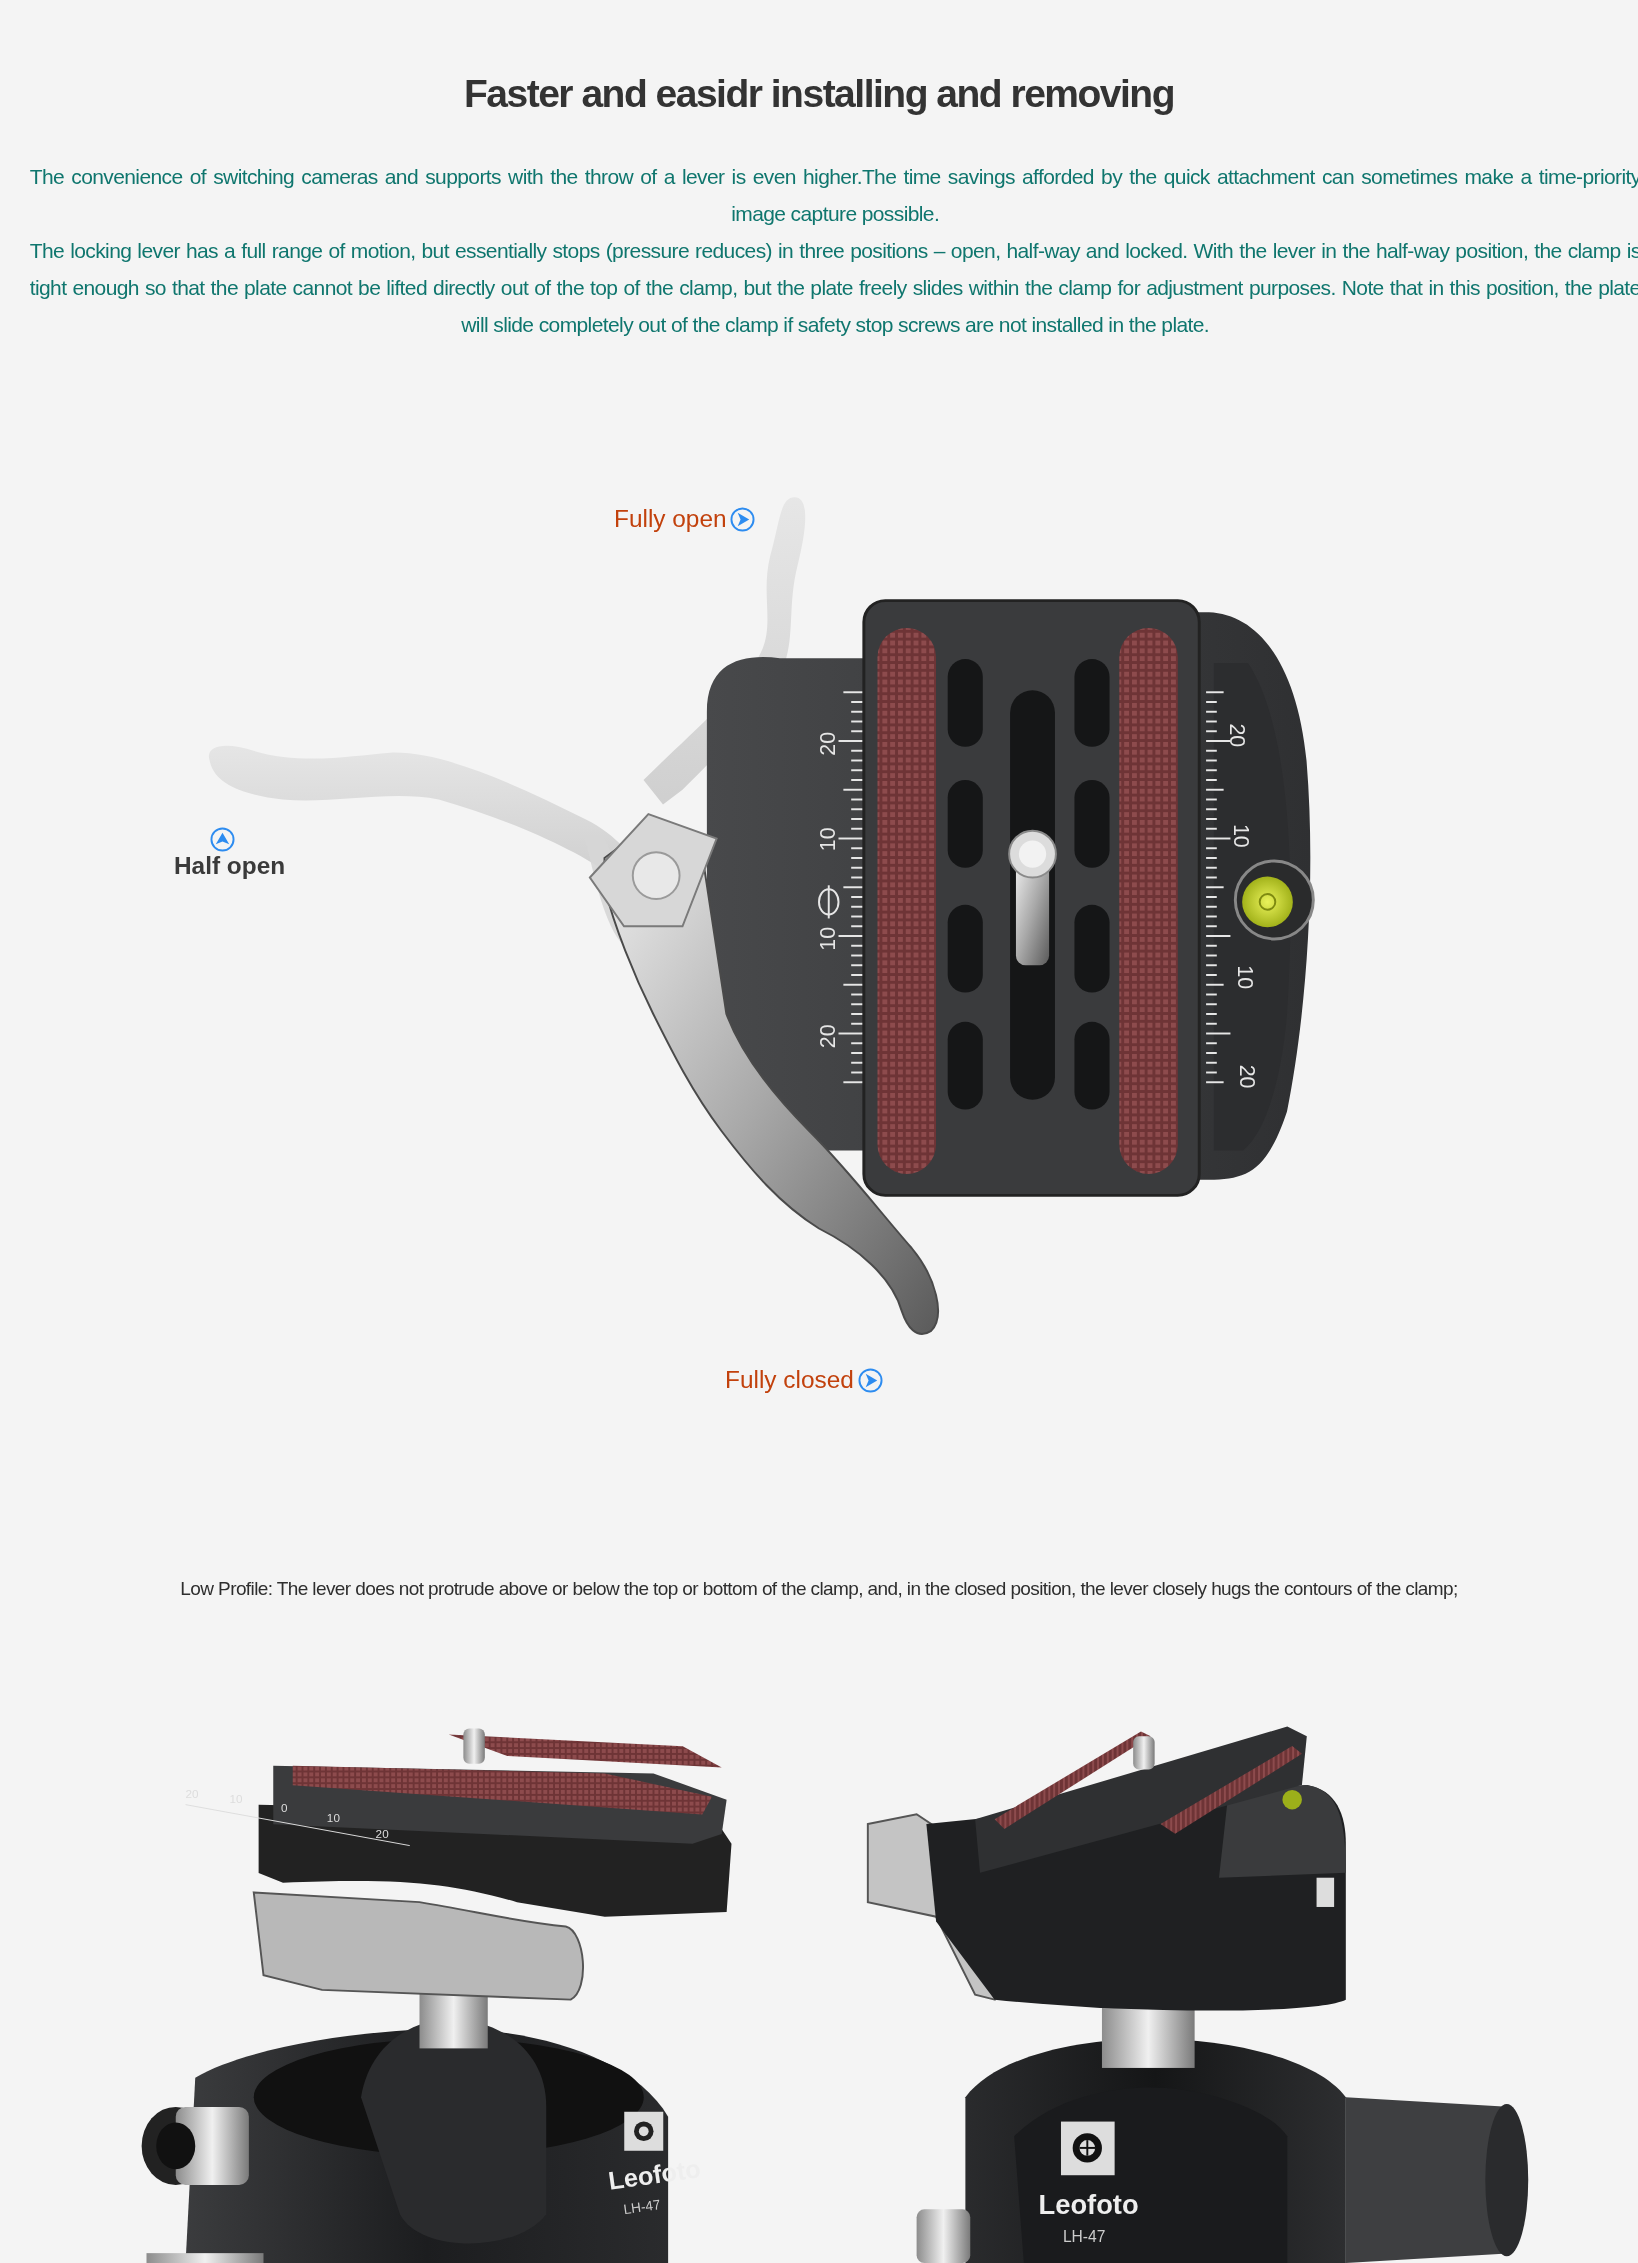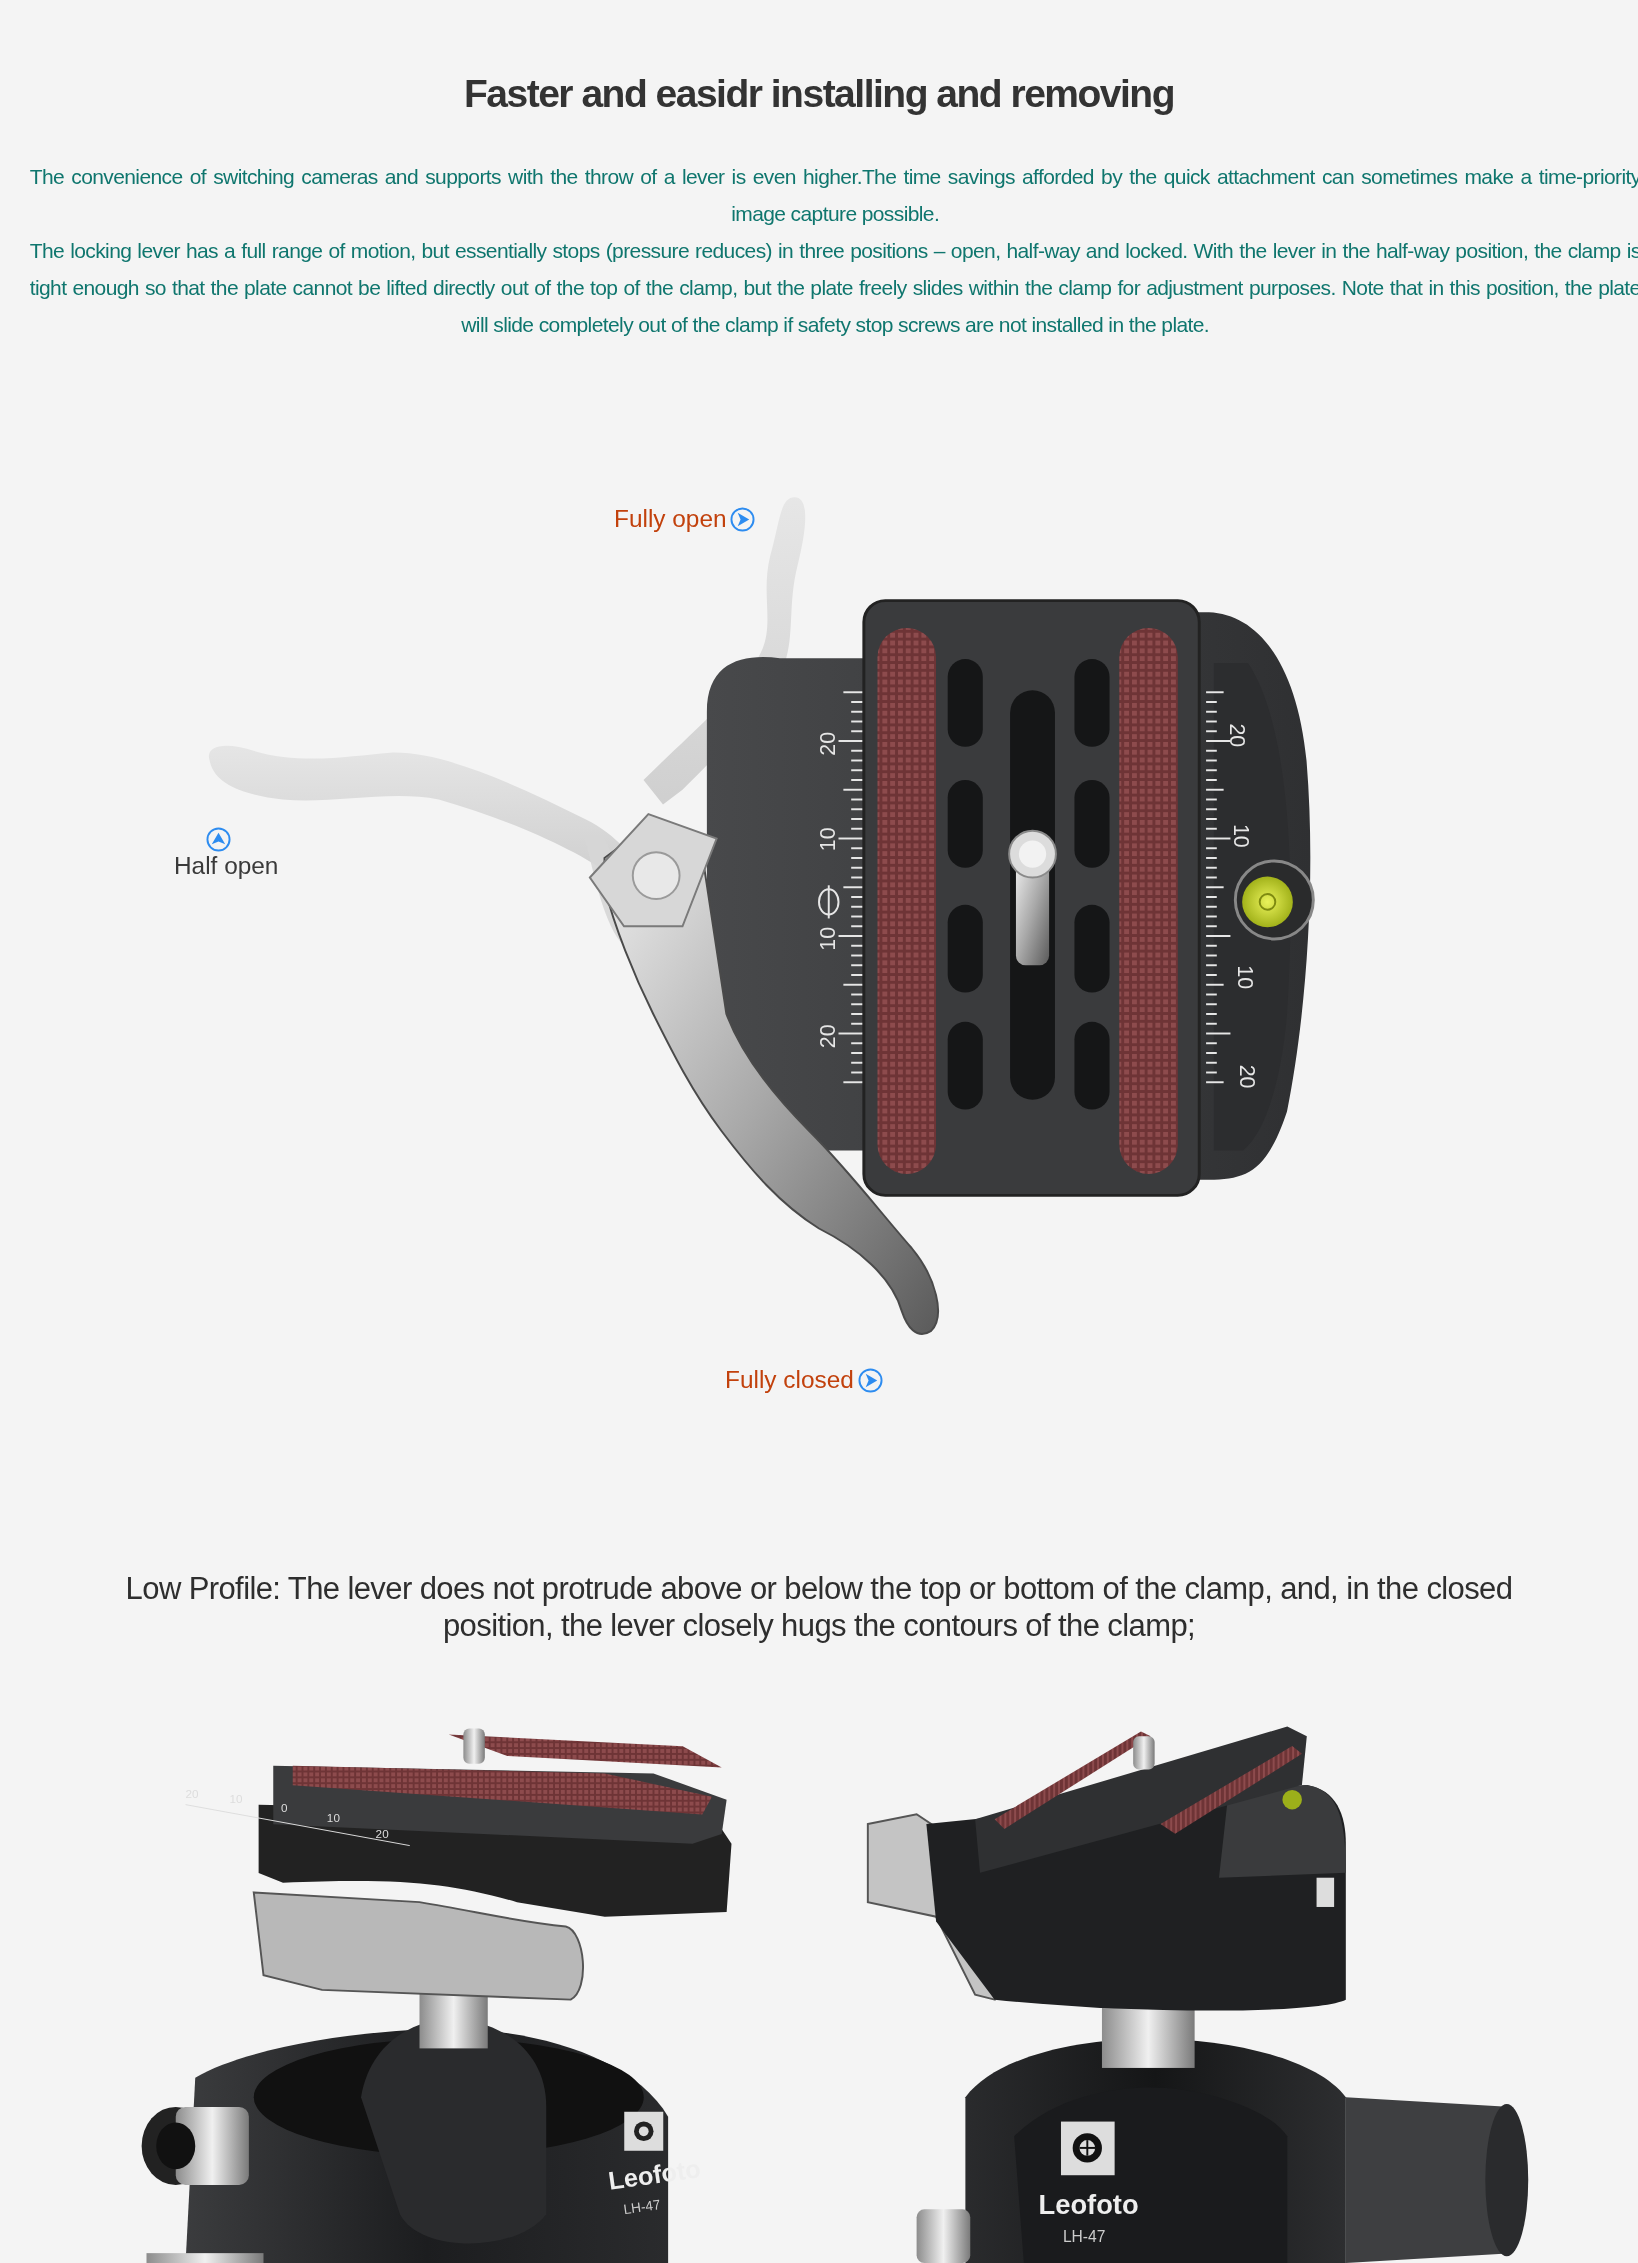--- a/index.html
+++ b/index.html
@@ -30,21 +30,21 @@
       text-align: justify;
       text-align-last: center;
       letter-spacing: -0.6px;
       color: #0f766e;
       margin: 16px;
     }
     .intro p { margin: 0; }
     .lowprofile {
       position: absolute;
       top: 1570px; left: 117px; width: 1404px;
-      font-size: 31px;
+      font-size: 19px;
       line-height: 37px;
       text-align: center;
       letter-spacing: -0.6px;
       color: #2e2e2e;
       margin: 0;
     }
     .label {
       position: absolute;
       font-size: 24.4px;
       color: #c2410c;
@@ -250,21 +250,21 @@
     <circle cx="13" cy="13" r="11.5" fill="none" stroke="#2d8cf0" stroke-width="2"></circle>
     <path d="M8 6 L 20 13 L 8 20 L 11 13 Z" fill="#2d8cf0"></path>
   </svg>
 </div>
 
 <div style="position:absolute; left:174px; top:827px; display:flex; flex-direction:column; align-items:center;">
   <svg class="arrow-icon" viewBox="0 0 26 26" style="margin-left:-14.6px;">
     <circle cx="13" cy="13" r="11.5" fill="none" stroke="#2d8cf0" stroke-width="2"></circle>
     <path d="M6 18 L 13 6 L 20 18 L 13 15 Z" fill="#2d8cf0"></path>
   </svg>
-  <span style="font-size:24.4px; color:#3a3a3a; white-space:nowrap;">Half open</span>
+  <span style="font-size:24.4px; color:#3a3a3a; white-space:nowrap;font-weight:bold;">Half open</span>
 </div>
 
 <div class="label" style="left:725px; top:1366px;">
   <span>Fully closed</span>
   <svg class="arrow-icon" viewBox="0 0 26 26">
     <circle cx="13" cy="13" r="11.5" fill="none" stroke="#2d8cf0" stroke-width="2"></circle>
     <path d="M8 6 L 20 13 L 8 20 L 11 13 Z" fill="#2d8cf0"></path>
   </svg>
 </div>
 

